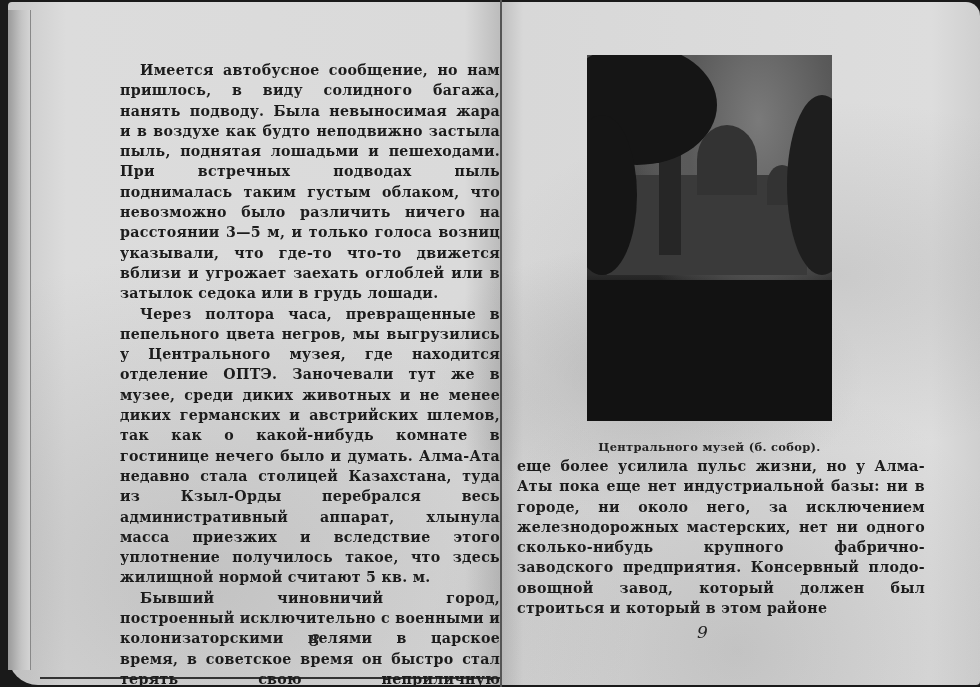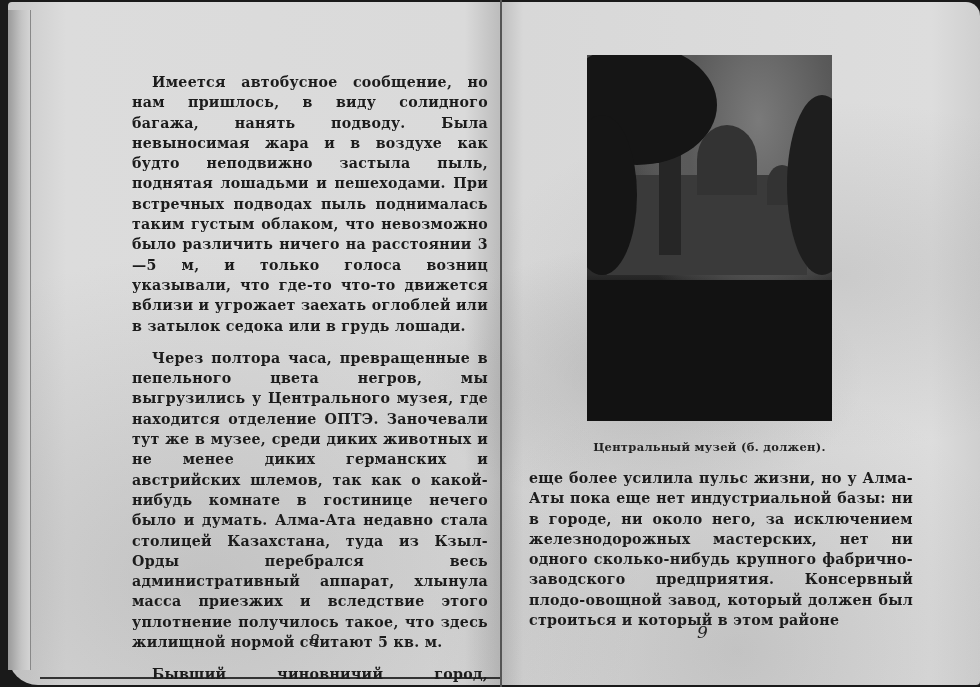--- a/index.html
+++ b/index.html
@@ -33,21 +33,21 @@
   }
   .page-text {
     position:absolute;
     font-size:14.2px;
     line-height:20.3px;
     color:#1c1c1c;
     text-align:justify;
     letter-spacing:0.3px;
     font-weight:bold;
   }
-  .page-text p { margin:12px; text-indent:20px; }
+  .page-text p { margin:0; text-indent:20px; }
   .page-text p.noindent { text-indent:0; }
   .left-text { left:120px; top:60px; width:380px; }
   .right-text { left:517px; top:456px; width:408px; }
   .photo {
     position:absolute; left:587px; top:55px; width:245px; height:366px;
     background:
       radial-gradient(ellipse at 70% 18%, #7a7a7a 0%, #5a5a5a 30%, transparent 55%),
       radial-gradient(ellipse at 40% 15%, #6a6a6a 0%, transparent 40%),
       linear-gradient(180deg, #4a4a4a 0%, #3a3a3a 40%, #2a2a2a 60%, #141414 65%, #0f0f0f 100%);
     overflow:hidden;
@@ -82,20 +82,20 @@
 <div class="photo">
   <div class="building" style="left:20px;top:120px;width:200px;height:100px;"></div>
   <div class="dome" style="left:110px;top:70px;width:60px;height:70px;"></div>
   <div class="dome" style="left:180px;top:110px;width:30px;height:40px;"></div>
   <div class="building" style="left:72px;top:60px;width:22px;height:140px;background:#262626;"></div>
   <div class="tree" style="left:-30px;top:-10px;width:160px;height:120px;"></div>
   <div class="tree" style="left:-20px;top:60px;width:70px;height:160px;"></div>
   <div class="tree" style="left:200px;top:40px;width:70px;height:180px;background:#1e1e1e;"></div>
   <div class="building" style="left:0;top:225px;width:245px;height:141px;background:#121212;"></div>
 </div>
-<div class="caption">Центральный музей (б. должен).</div>
+<div class="caption">Центрального музей (б. собор).</div>
 
 <div class="page-text right-text">
   <p class="noindent">еще более усилила пульс жизни, но у Алма-Аты пока еще нет индустриальной базы: ни в городе, ни около него, за исключением железнодорожных мастерских, нет ни одного сколько-нибудь крупного фабрично-заводского предприятия. Консервный плодо-овощной завод, который должен был строиться и который в этом районе</p>
 </div>
 
 <div class="pagenum" style="left:309px;top:630px;">8</div>
 <div class="pagenum" style="left:697px;top:622px;">9</div>
 
 </body></html>

